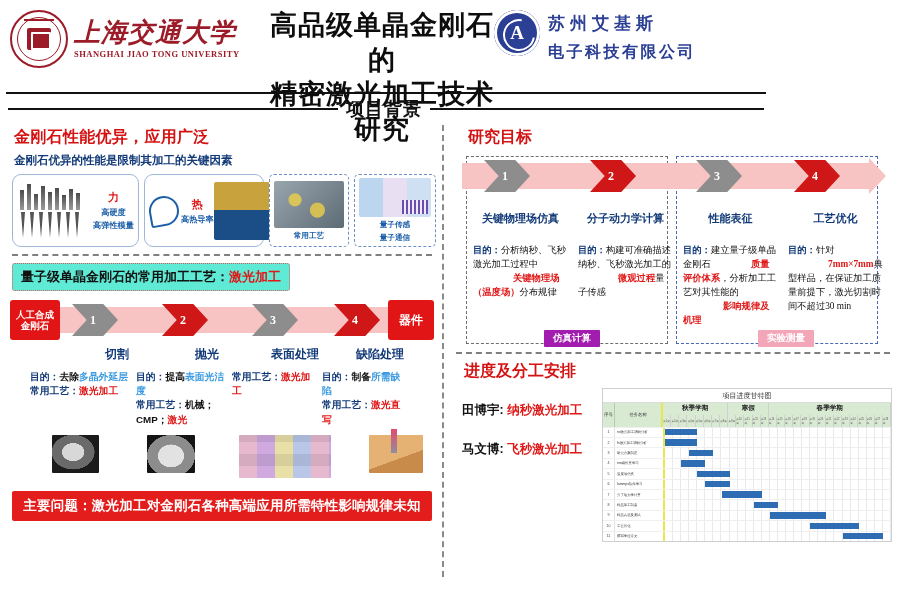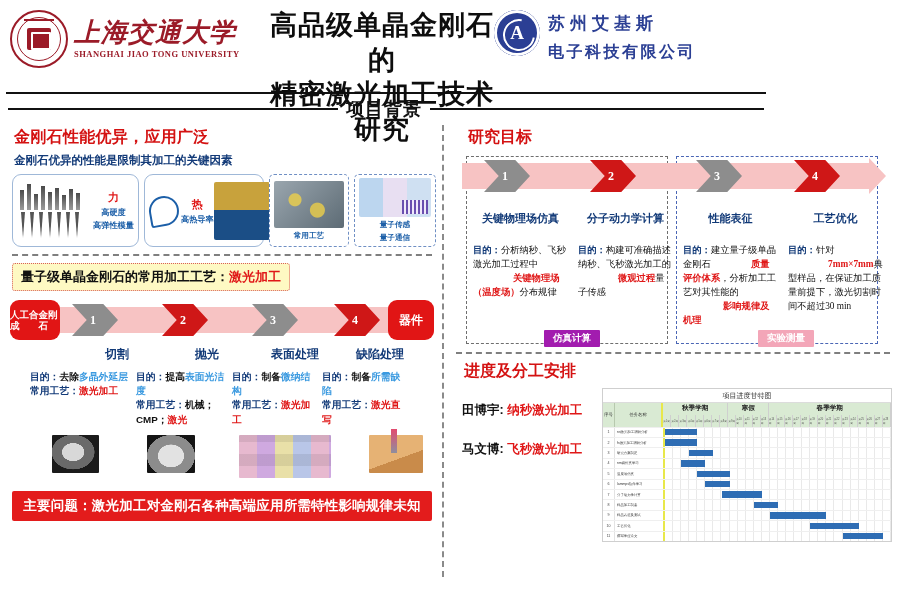--- a/index.html
+++ b/index.html
@@ -93,31 +93,31 @@
   .quant-img{width:72px;height:40px;background:
       linear-gradient(90deg,#bcd6ef 0 34%,#e8dff2 34% 66%,#cfe0f2 66% 100%);
       border-radius:2px;position:relative;}
   .quant-img:after{content:"";position:absolute;right:3px;bottom:3px;width:26px;height:14px;
       background:repeating-linear-gradient(90deg,#6a4fb0 0 2px,#f0e9fa 2px 4px);}
   .ac-cap{font-size:7.6px;font-weight:bold;color:#1c5fa8;margin-top:3px;white-space:nowrap;}
 
   .dash-sep{border-top:2px dashed #7f7f7f;margin:7px 2px 0 2px;}
 
   
-  .proc-title{border:1.4px dotted #d95b5b;border-radius:3px;background:#fef9c3;
+  .proc-title{border:1.4px dotted #d95b5b;border-radius:3px;background:#5eead4;
      padding:4px 8px;margin:7px 2px 0 2px;font-size:13px;font-weight:bold;color:#111;display:inline-block;}
   .proc-title .hl{color:#e01818;}
 
   
   .flow{position:relative;margin-top:7px;height:44px;}
   .flow-band{position:absolute;left:0;right:0;top:9px;height:26px;background:#f7c3c3;}
   .flow-band.arrowed:after{content:"";position:absolute;right:-16px;top:-5px;
      border-top:18px solid transparent;border-bottom:18px solid transparent;border-left:17px solid #f7c3c3;}
-  .cap{position:absolute;top:2px;width:50px;height:40px;border-radius:9px;background:#e11515;
-     color:#fff;font-size:9.5px;font-weight:bold;display:flex;flex-direction:row;
+  .cap{position:absolute;top:2px;width:50px;height:40px;border-radius:3px;background:#e11515;
+     color:#fff;font-size:9.5px;font-weight:bold;display:flex;flex-direction:column;
      align-items:center;justify-content:center;line-height:1.18;z-index:3;}
   .cap.left{left:0;}
   .cap.right{right:0;width:46px;font-size:12px;}
   .chev{position:absolute;top:6px;width:46px;height:32px;z-index:2;
      display:flex;align-items:center;justify-content:center;
      clip-path:polygon(0 0,68% 0,100% 50%,68% 100%,0 100%,32% 50%);
      color:#fff;font-size:12px;font-weight:bold;font-family:"Liberation Serif",serif;}
   .chev.gray{background:#8d8d8d;}
   .chev.red{background:#cf1717;}
   .chev span{margin-left:-4px;}
@@ -355,23 +355,20 @@
         <div class="step-col" style="width:96px;">
           <div>
             <span class="k">目的：</span><span class="n">提高</span><span class="b">表面光洁度</span>
           </div>
           <div>
             <span class="k">常用工艺：</span><span class="n">机械；CMP；</span><span class="r">激光</span>
           </div>
         </div>
 
         <div class="step-col" style="width:90px;">
-          <div>
-            <span class="k">目的：</span><span class="n">制备</span><span class="b">微纳结构</span>
-          </div>
           <div>
             <span class="k">常用工艺：</span><span class="r">激光加工</span>
           </div>
         </div>
 
         <div class="step-col" style="width:92px;">
           <div>
             <span class="k">目的：</span><span class="n">制备</span><span class="b">所需缺陷</span>
           </div>
           <div>

